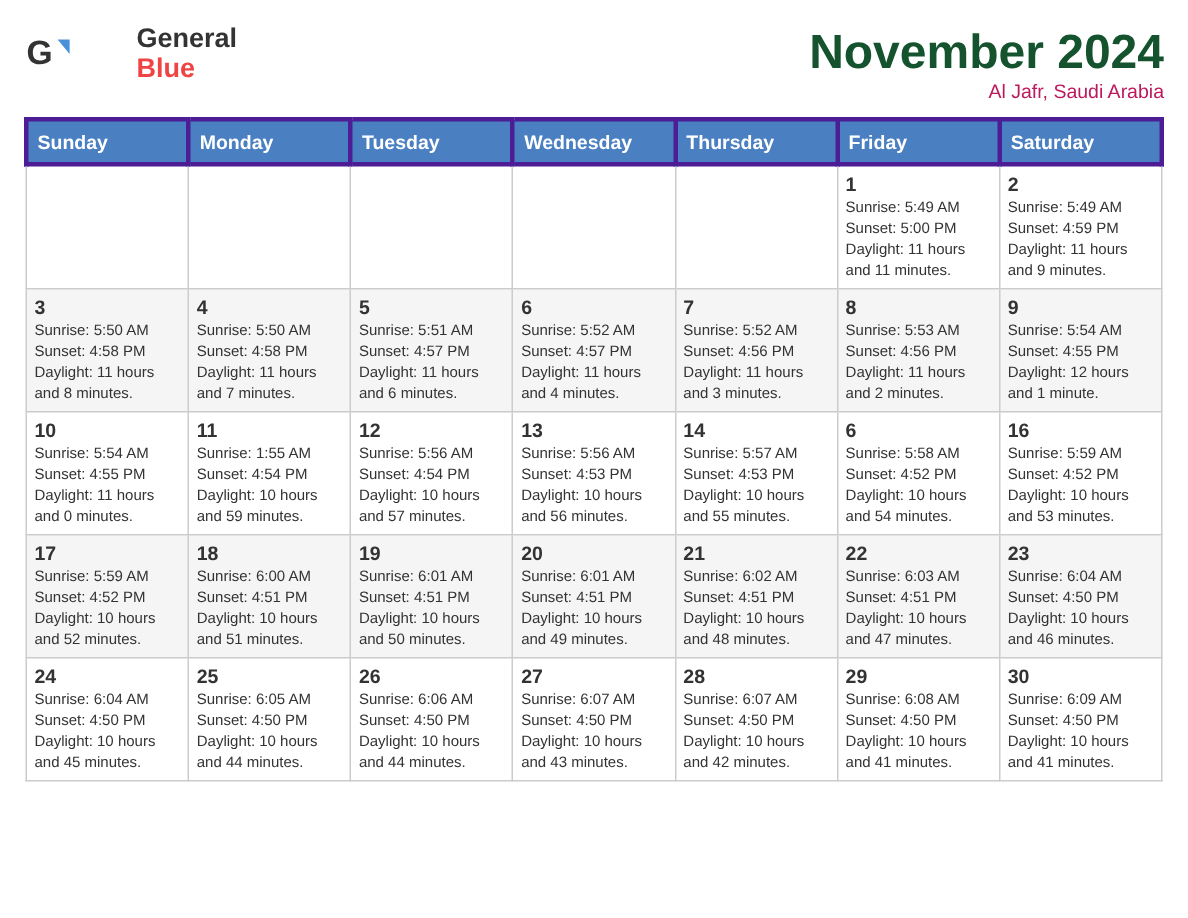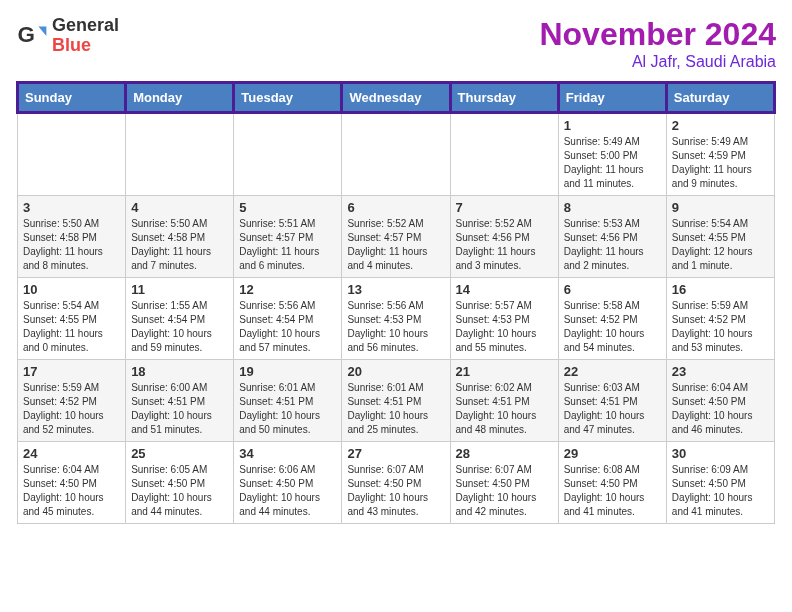--- a/index.html
+++ b/index.html
@@ -17,20 +17,21 @@
       margin-bottom: 10px;
     }
     .logo {
       display: flex;
       align-items: center;
     }
     .logo-text {
       display: flex;
       flex-direction: column;
       line-height: 1.1;
+      margin-left: 39px;
     }
     .logo-general {
       font-size: 18px;
       font-weight: bold;
       color: #333;
     }
     .logo-blue {
       font-size: 18px;
       font-weight: bold;
       color: #ef4444;
@@ -39,25 +40,25 @@
       width: 32px;
       height: 32px;
       margin-right: 4px;
     }
     .title-area {
       text-align: right;
     }
     .month-title {
       font-size: 32px;
       font-weight: bold;
-      color: #a21caf;
+      color: #14532d;
     }
     .location {
-      font-size: 16px;
-      color: #6d28d9;
+      font-size: 13px;
+      color: #be185d;
     }
     .calendar-table {
       width: 100%;
       border-collapse: collapse;
       table-layout: fixed;
     }
     .calendar-table th {
       background-color: #4a7fc1;
       color: #fff;
       text-align: left;
@@ -208,21 +209,21 @@
         <td>
           <span class="day-number">18</span>
           <div class="day-info"><span>Sunrise: 6:00 AM</span><br><span>Sunset: 4:51 PM</span><br><span>Daylight: 10 hours and 51 minutes.</span><br></div>
         </td>
         <td>
           <span class="day-number">19</span>
           <div class="day-info"><span>Sunrise: 6:01 AM</span><br><span>Sunset: 4:51 PM</span><br><span>Daylight: 10 hours and 50 minutes.</span><br></div>
         </td>
         <td>
           <span class="day-number">20</span>
-          <div class="day-info"><span>Sunrise: 6:01 AM</span><br><span>Sunset: 4:51 PM</span><br><span>Daylight: 10 hours and 25 minutes.</span><br></div>
+          <div class="day-info"><span>Sunrise: 6:01 AM</span><br><span>Sunset: 4:51 PM</span><br><span>Daylight: 10 hours and 49 minutes.</span><br></div>
         </td>
         <td>
           <span class="day-number">21</span>
           <div class="day-info"><span>Sunrise: 6:02 AM</span><br><span>Sunset: 4:51 PM</span><br><span>Daylight: 10 hours and 48 minutes.</span><br></div>
         </td>
         <td>
           <span class="day-number">22</span>
           <div class="day-info"><span>Sunrise: 6:03 AM</span><br><span>Sunset: 4:51 PM</span><br><span>Daylight: 10 hours and 47 minutes.</span><br></div>
         </td>
         <td>
@@ -233,21 +234,21 @@
       <tr>
         <td>
           <span class="day-number">24</span>
           <div class="day-info"><span>Sunrise: 6:04 AM</span><br><span>Sunset: 4:50 PM</span><br><span>Daylight: 10 hours and 45 minutes.</span><br></div>
         </td>
         <td>
           <span class="day-number">25</span>
           <div class="day-info"><span>Sunrise: 6:05 AM</span><br><span>Sunset: 4:50 PM</span><br><span>Daylight: 10 hours and 44 minutes.</span><br></div>
         </td>
         <td>
-          <span class="day-number">34</span>
+          <span class="day-number">26</span>
           <div class="day-info"><span>Sunrise: 6:06 AM</span><br><span>Sunset: 4:50 PM</span><br><span>Daylight: 10 hours and 44 minutes.</span><br></div>
         </td>
         <td>
           <span class="day-number">27</span>
           <div class="day-info"><span>Sunrise: 6:07 AM</span><br><span>Sunset: 4:50 PM</span><br><span>Daylight: 10 hours and 43 minutes.</span><br></div>
         </td>
         <td>
           <span class="day-number">28</span>
           <div class="day-info"><span>Sunrise: 6:07 AM</span><br><span>Sunset: 4:50 PM</span><br><span>Daylight: 10 hours and 42 minutes.</span><br></div>
         </td>

